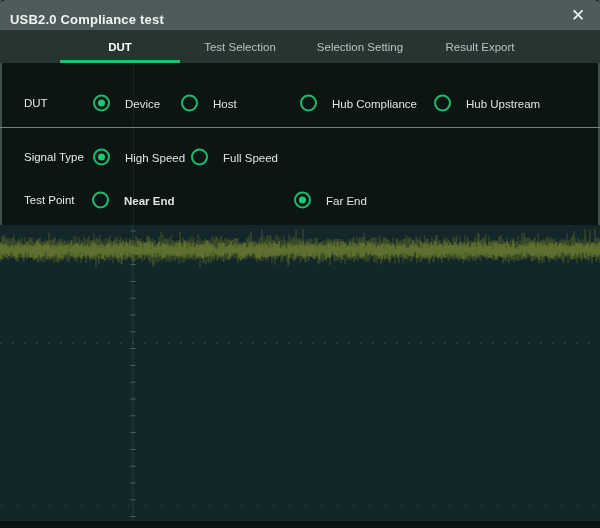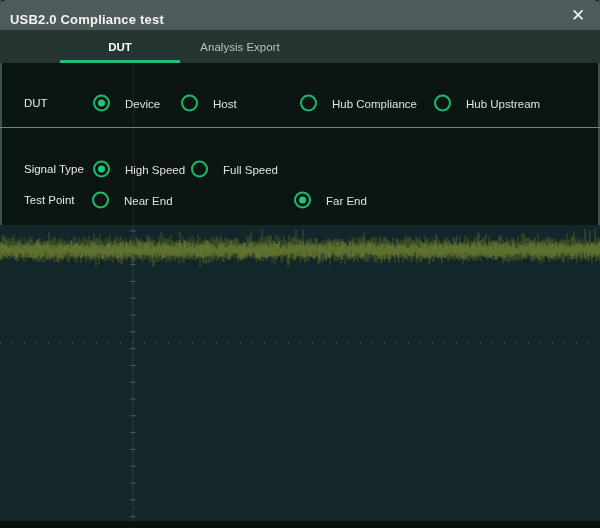--- a/index.html
+++ b/index.html
@@ -43,21 +43,27 @@
     <span class="title">USB2.0 Compliance test</span>
     <span class="close">✕</span>
   </div>
 
   <div class="tabbar">
     <div class="tab active">
       <span>DUT</span>
       <span class="underline"></span>
     </div>
     <div class="tab">
-      <span>Analysis Export</span>
+      <span>Test Selection</span>
+    </div>
+    <div class="tab">
+      <span>Selection Setting</span>
+    </div>
+    <div class="tab">
+      <span>Result Export</span>
     </div>
   </div>
 
   <div class="ghost-axis"></div>
 
   <div class="row" style="top:86px;">
     <span class="row-label">DUT</span>
     <div class="opt checked" style="left:91px;">
       <span class="radio"></span>
       <span class="opt-label">Device</span>
@@ -71,35 +77,35 @@
       <span class="opt-label">Hub Compliance</span>
     </div>
     <div class="opt" style="left:432px;">
       <span class="radio"></span>
       <span class="opt-label">Hub Upstream</span>
     </div>
   </div>
 
   <div class="divider"></div>
 
-  <div class="row" style="top:152px;text-decoration:underline;">
+  <div class="row" style="top:140px;text-decoration:underline;">
     <span class="row-label">Signal Type</span>
     <div class="opt checked" style="left:91px;">
       <span class="radio"></span>
       <span class="opt-label">High Speed</span>
     </div>
     <div class="opt" style="left:189px;">
       <span class="radio"></span>
       <span class="opt-label">Full Speed</span>
     </div>
   </div>
 
   <div class="row" style="top:183px;">
     <span class="row-label">Test Point</span>
-    <div class="opt" style="left:90px;">
+    <div class="opt" style="left:90px;font-weight:bold;">
       <span class="radio"></span>
       <span class="opt-label">Near End</span>
     </div>
     <div class="opt checked" style="left:292px;text-align:center;">
       <span class="radio"></span>
       <span class="opt-label">Far End</span>
     </div>
   </div>
 
   <div class="scope">

